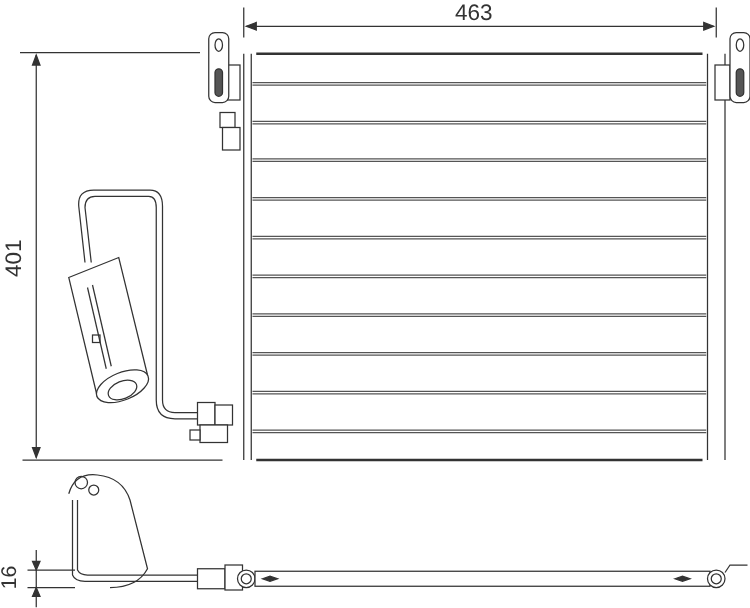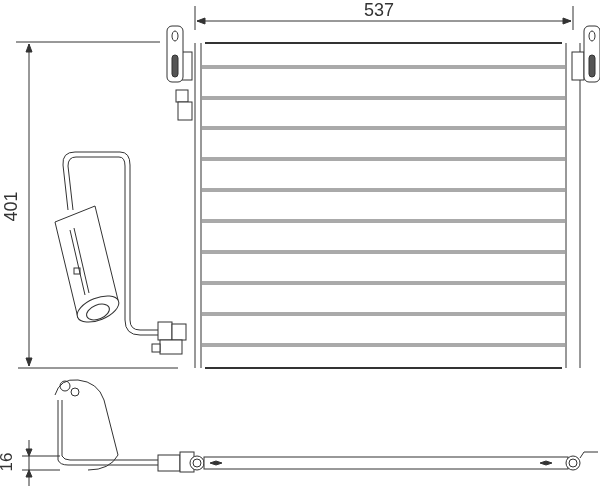--- a/index.html
+++ b/index.html
@@ -128,15 +128,15 @@
       <rect x="204" y="457" width="364" height="12" fill="#fff"></rect>
       <polygon points="210,463 216,461 222,463 216,465" fill="#333"></polygon>
       <polygon points="540,463 546,461 552,463 546,465" fill="#333"></polygon>
       <circle cx="573" cy="463" r="7" fill="#fff"></circle>
       <circle cx="573" cy="463" r="4"></circle>
       <path d="M580,458 L584,452 L598,452"></path>
     </g>
   </g>
 </svg>
 
-<div class="dim-label dim-top">537</div>
+<div class="dim-label dim-top">463</div>
 <div class="dim-label dim-left">401</div>
 <div class="dim-label dim-bottom">16</div>
 
 </body></html>

